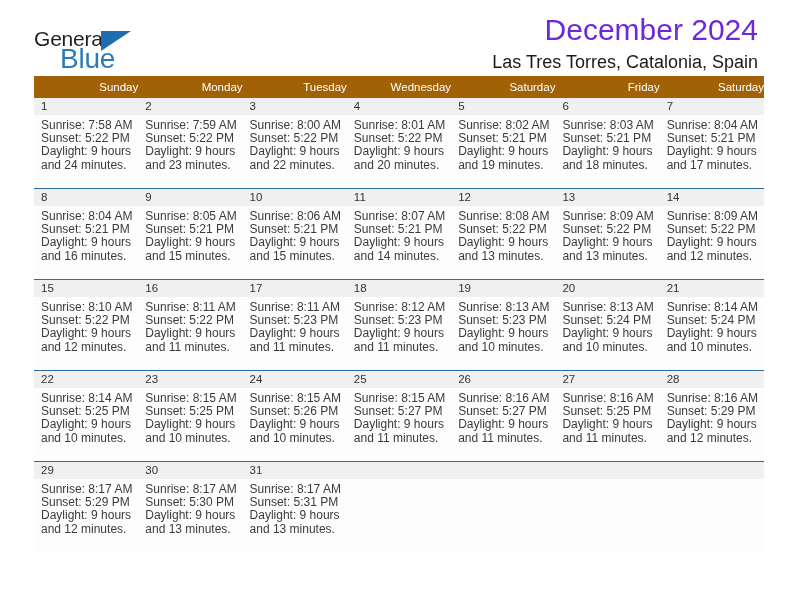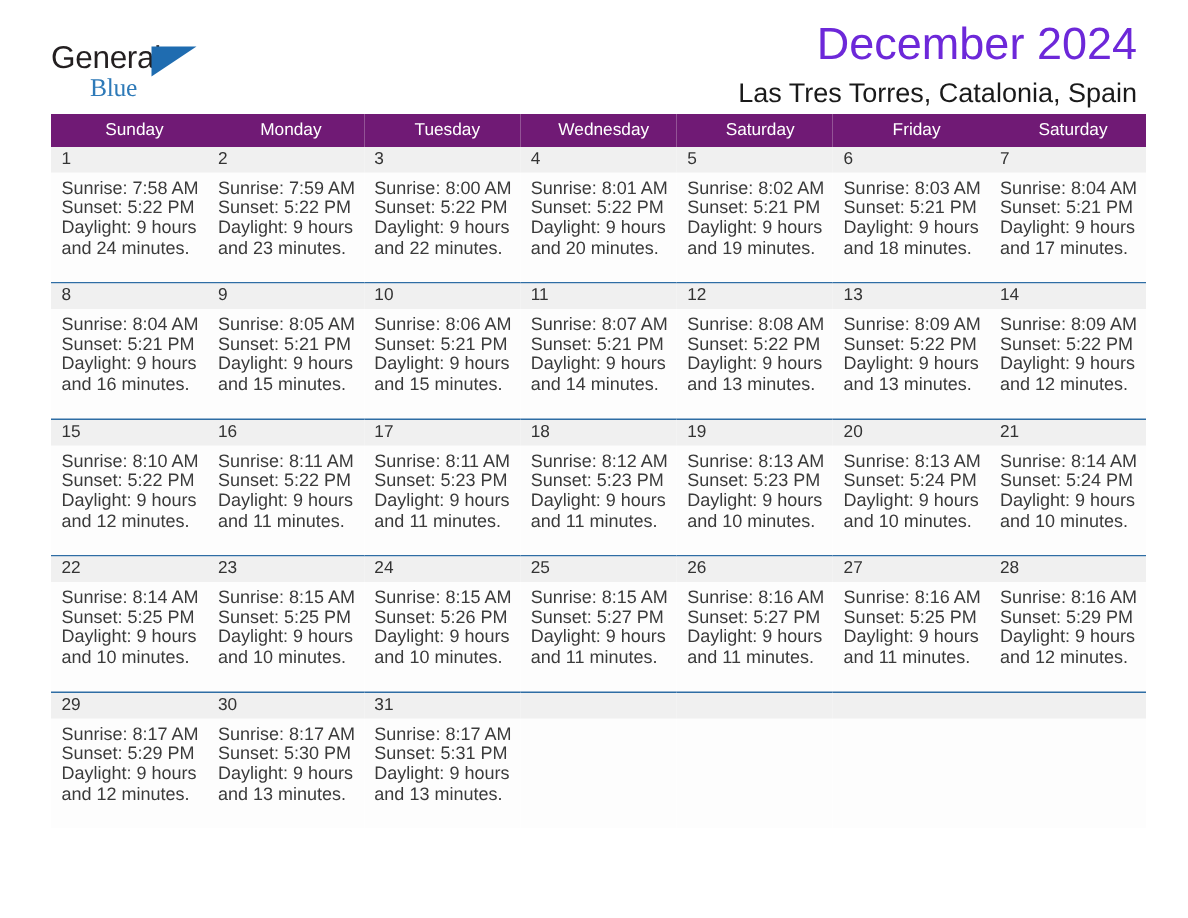--- a/index.html
+++ b/index.html
@@ -42,25 +42,24 @@
     top: 0;
     font-size: 21px;
     color: #231f20;
     letter-spacing: -0.2px;
     line-height: 25px;
   }
   .logo-blue {
     position: absolute;
     left: 26px;
     top: 20px;
-    font-size: 17px;
+    font-size: 28px;
     color: #2e7ab8;
     letter-spacing: -0.2px;
     line-height: 25px;
-    font-family: Liberation Serif, serif;
   }
   .logo-tri {
     position: absolute;
     left: 67px;
     top: 5px;
     width: 0;
     height: 0;
     border-left: 30px solid #1f6cb0;
     border-bottom: 20px solid transparent;
   }
@@ -87,25 +86,25 @@
   
   .calendar {
     width: 730px;
     margin-top: 4px;
     border-collapse: collapse;
     table-layout: fixed;
   }
   .calendar col { width: 104.28px; }
 
   .calendar thead th {
-    background: #701a75;
+    background: #a16207;
     color: #ffffff;
     font-size: 11.5px;
     font-weight: normal;
-    text-align: center;
+    text-align: right;
     padding: 5px 0 5px 7px;
     height: 21px;
     box-sizing: border-box;
     border: none;
   }
 
   .week-row td {
     vertical-align: top;
     padding: 0;
     border-top: 1px solid #2e6da4;

